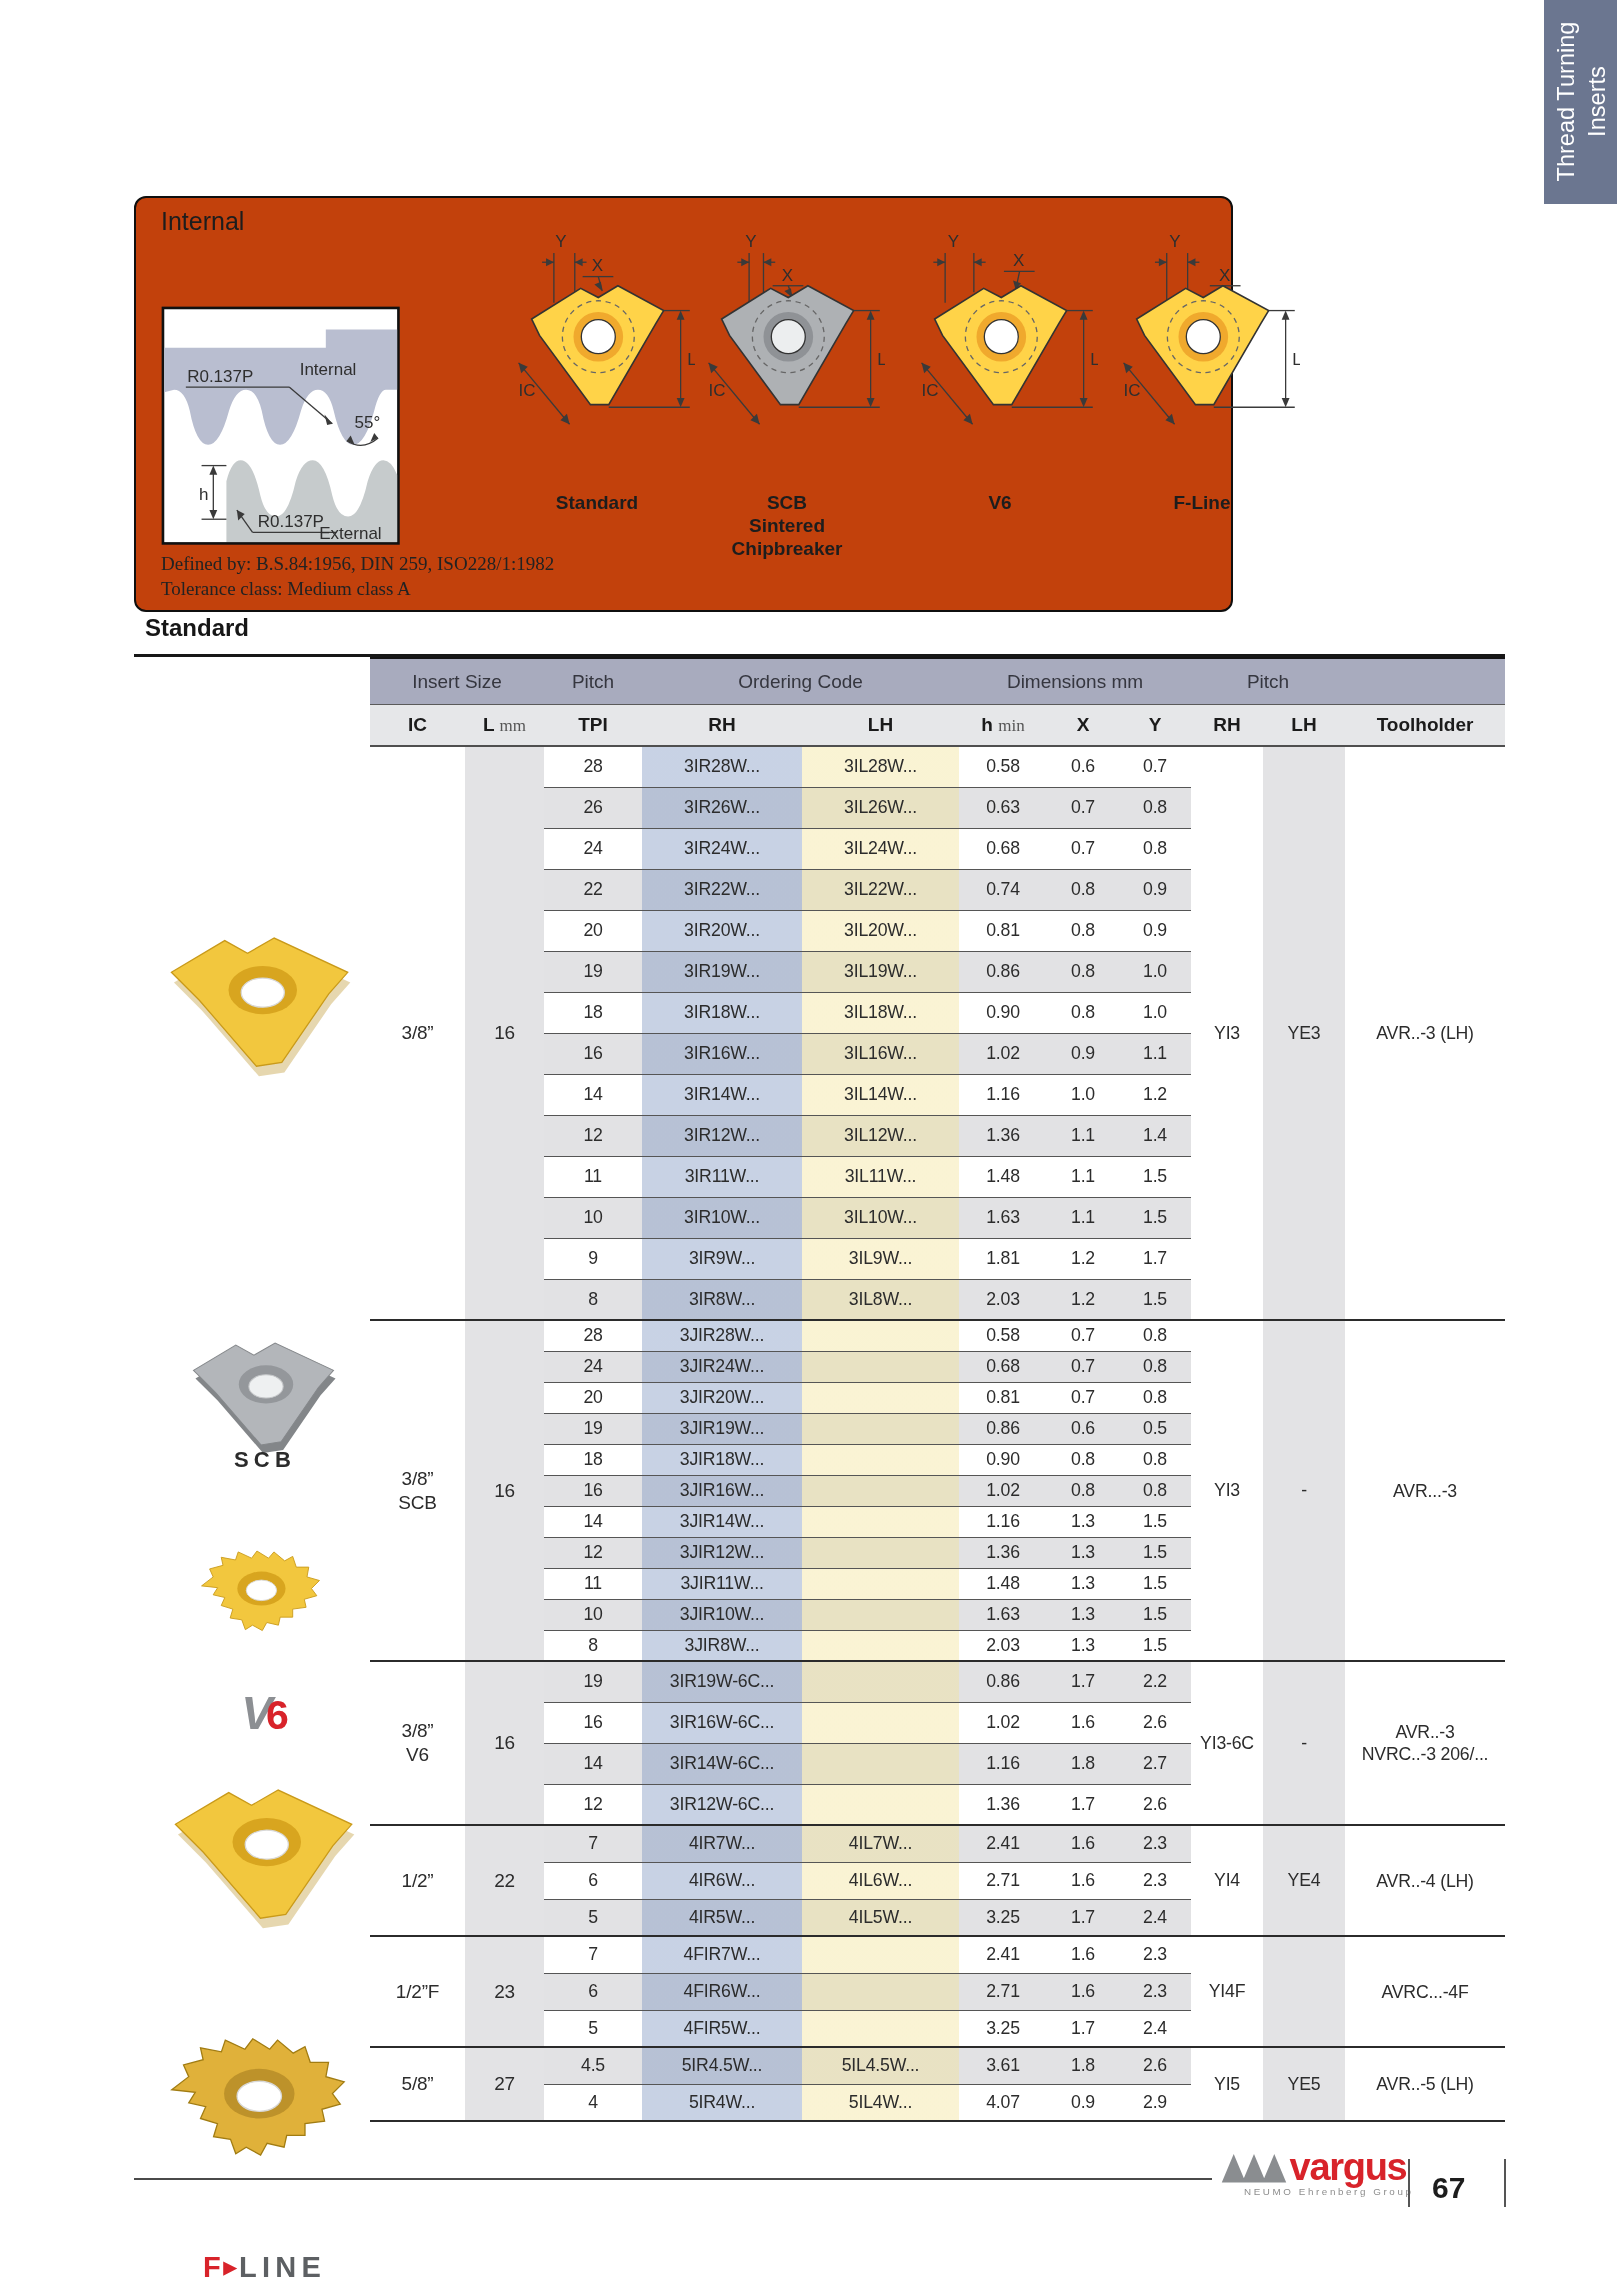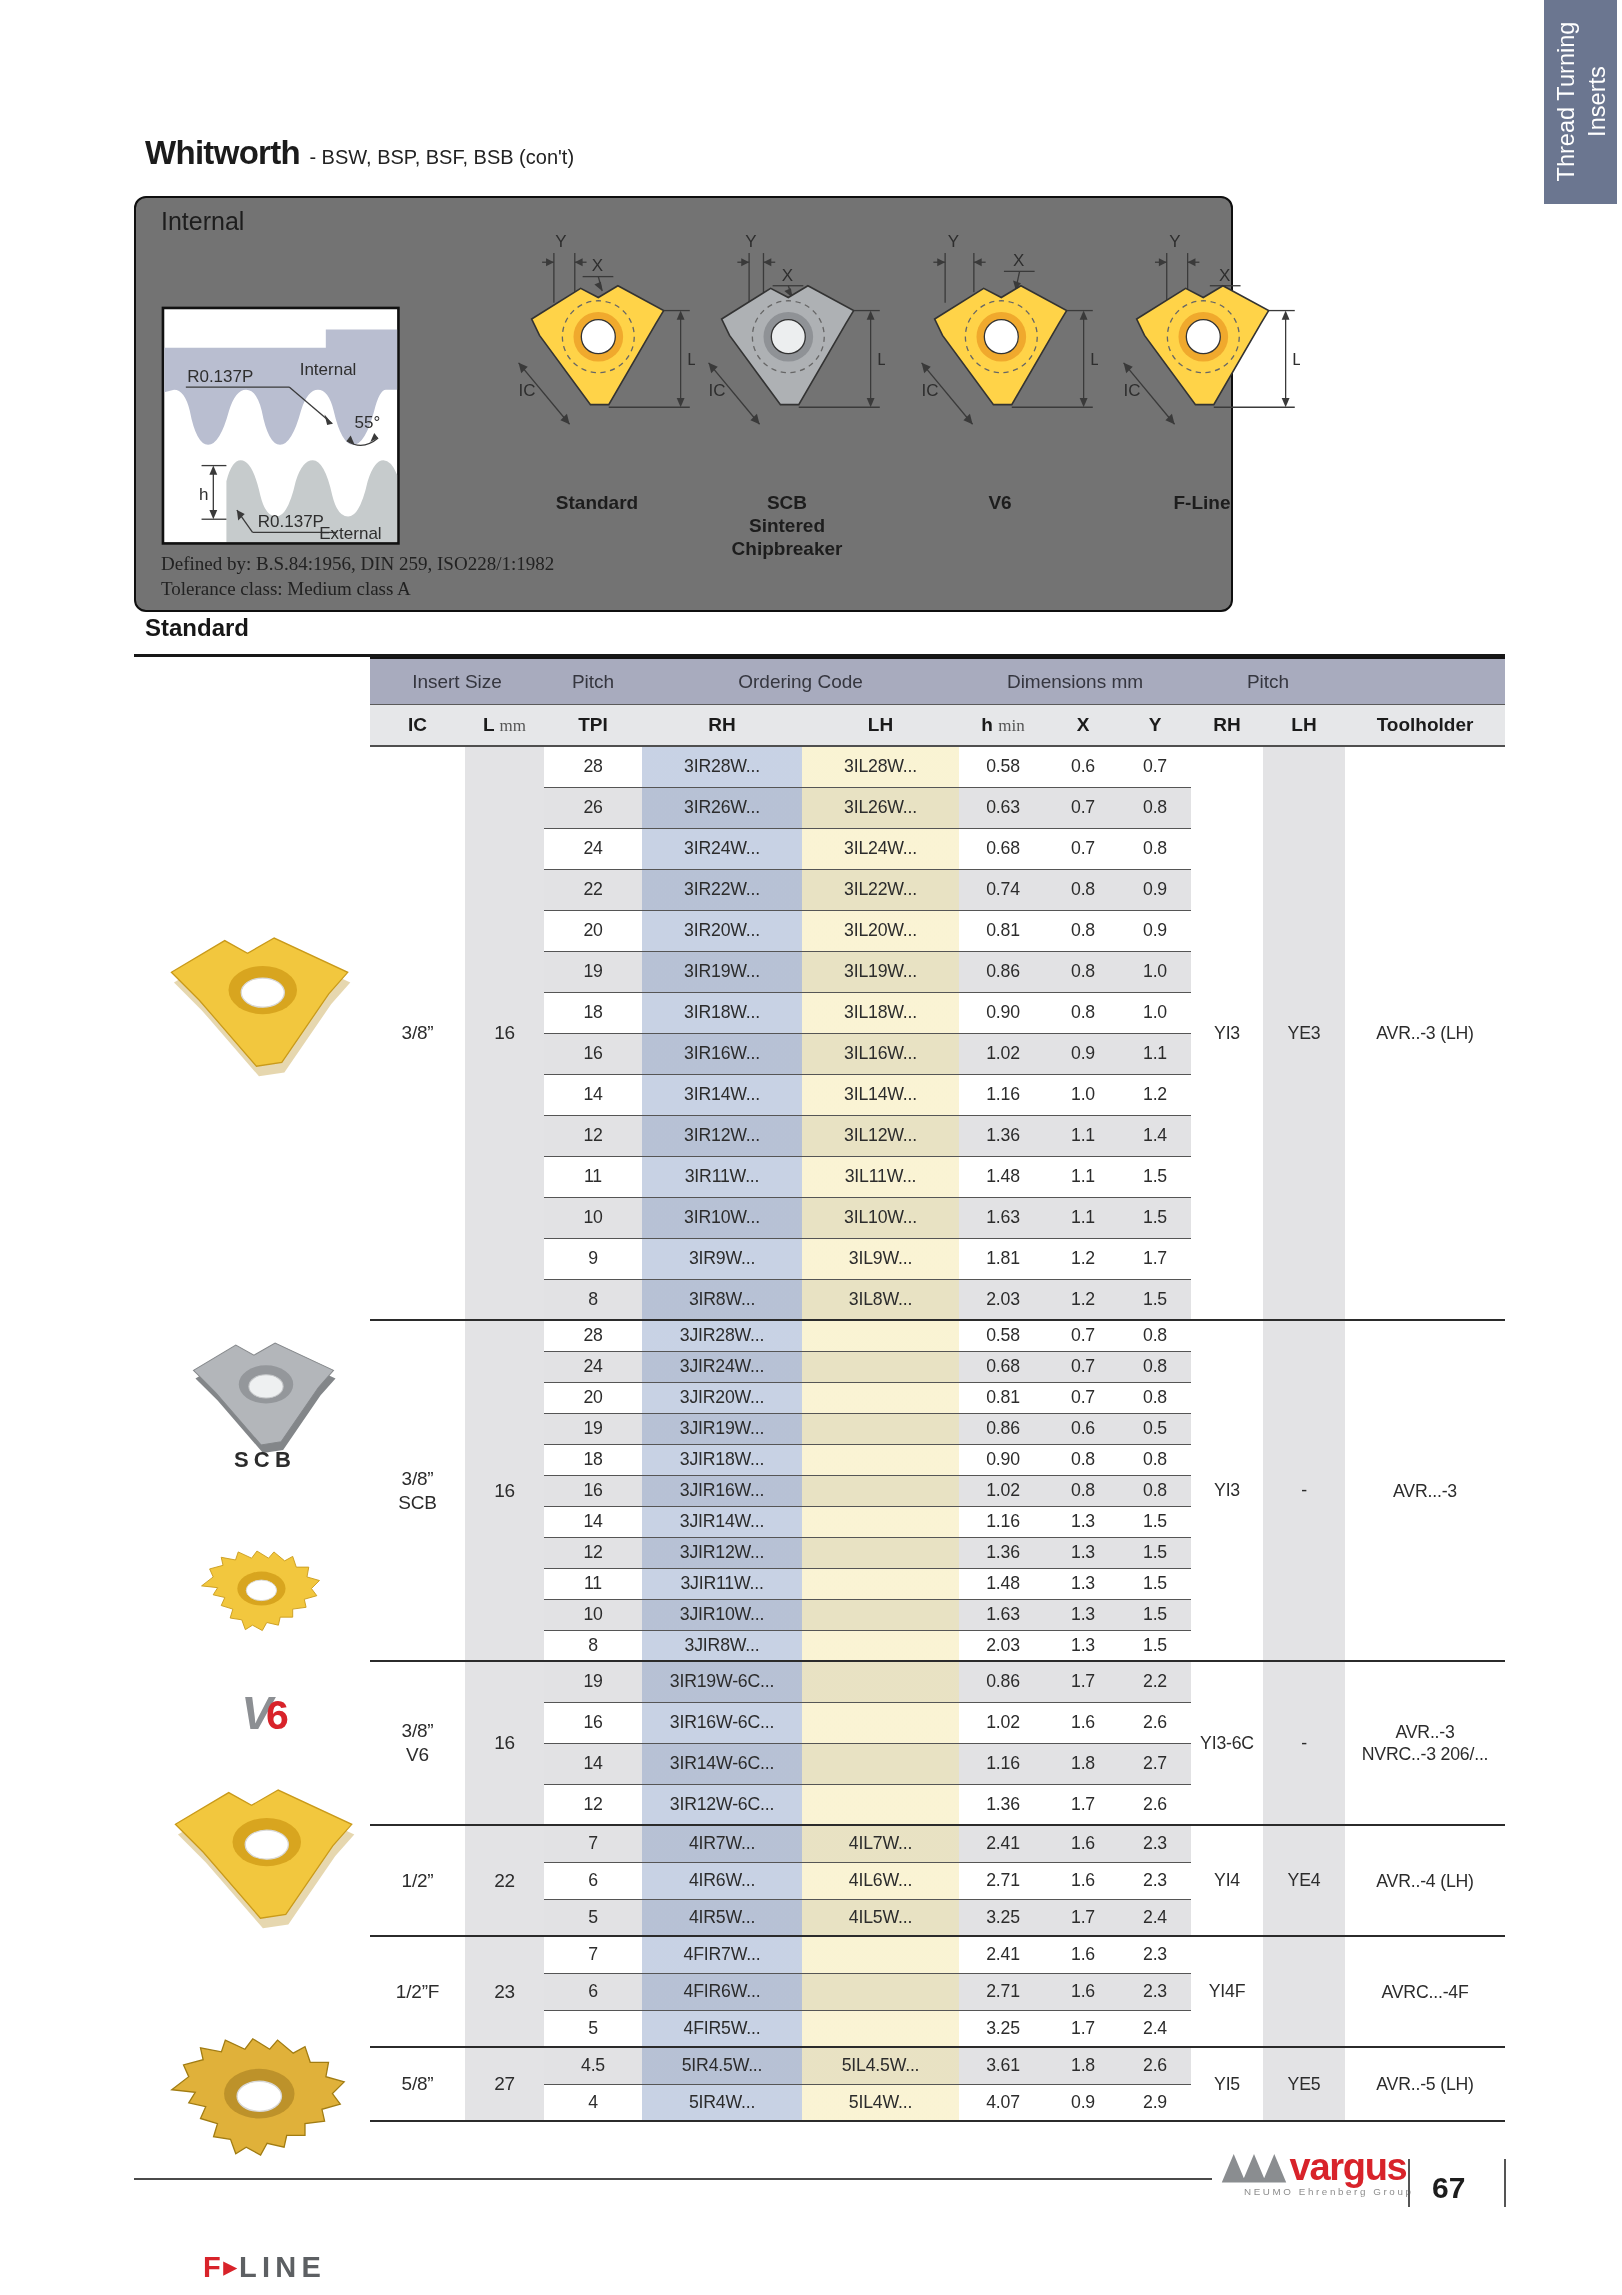--- a/index.html
+++ b/index.html
@@ -12,21 +12,21 @@
        transform:rotate(-90deg);display:flex;flex-direction:column;justify-content:center;
        text-align:center;color:#fff;font-size:23.6px;line-height:31px;}
 
   
   .title-wrap{position:absolute;left:145px;top:134px;white-space:nowrap;}
   .title-main{font-size:33px;font-weight:700;color:#1b1b1b;letter-spacing:-0.7px;}
   .title-sub{font-size:20px;font-weight:400;color:#222;margin-left:6.5px;}
 
   
   .internal-box{position:absolute;left:134px;top:196px;width:1099px;height:416px;
-       border:2px solid #0f0f0f;border-radius:12px;background:#737373;box-sizing:border-box;}
+       border:2px solid #0f0f0f;border-radius:12px;background:#c2410c;box-sizing:border-box;}
   .internal-title{position:absolute;left:25px;top:9.2px;font-size:25px;color:#1d1d1d;}
   .profile-svg{position:absolute;left:25px;top:108px;}
   .defined-lines{position:absolute;left:25px;top:353px;font-size:19px;color:#222;line-height:25px;font-family:Liberation Serif, serif;}
 
   .variant{position:absolute;top:26px;width:196px;text-align:center;}
   .variant .cap{font-size:19px;font-weight:700;color:#1d1d1d;line-height:23px;margin-top:2.6px;}
   .v-standard{left:363px;} .v-scb{left:553px;} .v-v6{left:766px;} .v-fline{left:968px;}
 
   svg text{font-family:"Liberation Sans",sans-serif;}
   .dim{stroke:#3a3a3a;stroke-width:2;fill:none;}
@@ -85,24 +85,20 @@
 
 <div class="page">
 
   <div class="side-tab">
     <div class="rot">
       <div>Thread Turning</div>
       <div>Inserts</div>
     </div>
   </div>
 
-  <div class="title-wrap">
-    <span class="title-main">Whitworth</span>
-    <span class="title-sub">- BSW, BSP, BSF, BSB (con't)</span>
-  </div>
 
   <div class="internal-box">
     <div class="internal-title">Internal</div>
 
     <svg class="profile-svg" width="242" height="242" viewBox="0 0 370 370">
       <rect x="3" y="3" width="360" height="360" fill="#ffffff" stroke="#111" stroke-width="4"></rect>
       <path d="M5,64 L252,64 L252,36 L361,36 L361,128 L344,128
                Q334,128 326,160 Q312,212 294,212 Q276,212 264,160 Q256,128 240,128
                Q224,128 214,160 Q200,212 182,212 Q164,212 154,160 Q146,128 130,128
                Q114,128 104,160 Q90,212 72,212 Q54,212 44,160 Q36,128 20,128 L5,132 Z" fill="#b9bed0"></path>

